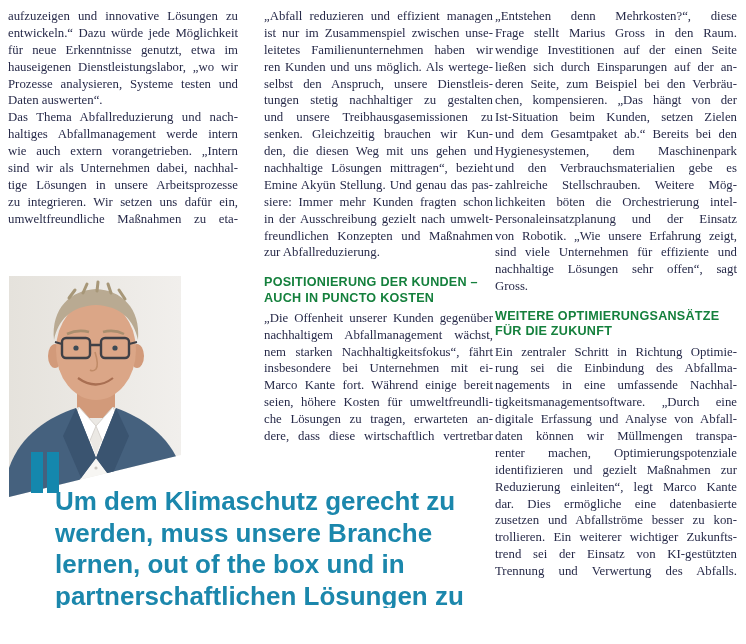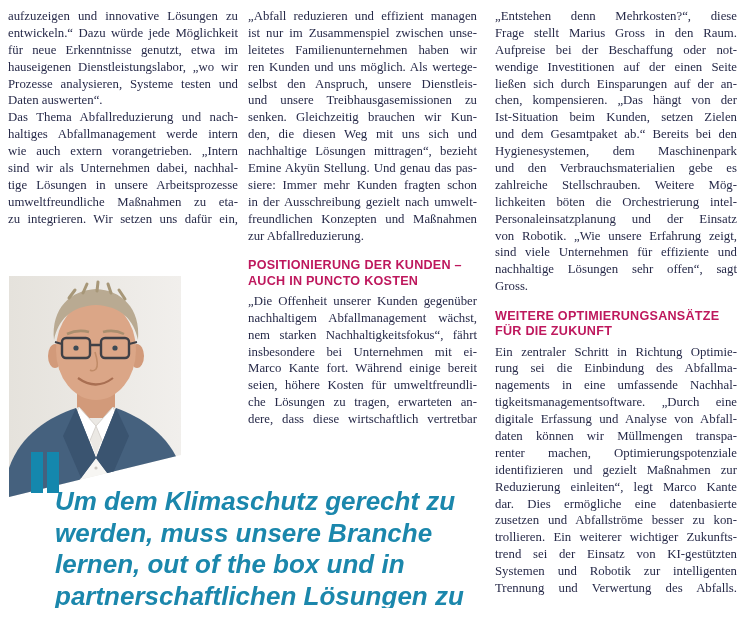--- a/index.html
+++ b/index.html
@@ -7,38 +7,38 @@
   body {
     width: 746px; height: 644px;
     font-family: "Liberation Serif", serif;
     overflow: hidden;
   }
   .page { position: relative; width: 746px; height: 608px; background: #ffffff; overflow: hidden; }
 
   
   .col { position: absolute; top: 8px; }
   .col-1 { left: 8px;   width: 230px; }
-  .col-2 { left: 248px; width: 229px; }
+  .col-2 { left: 264px; width: 229px; }
   .col-3 { left: 495px; width: 242px; }
 
   .para { font-family: "Liberation Serif", serif; font-size: 12.8px; color: #272a49; }
   .bline {
     height: 16.9px; line-height: 16.9px;
     overflow: hidden;
     text-align: justify;
     text-align-last: justify;
   }
   .bline.end { text-align-last: left; }
 
   .heading {
     margin-top: 14px; margin-bottom: 4px;
     font-family: "Liberation Sans", sans-serif;
     font-weight: bold; font-size: 12.6px;
     letter-spacing: 0.25px;
-    color: #be185d;
+    color: #15803d;
   }
   .hline { height: 15.2px; line-height: 15.2px; white-space: nowrap; }
 
   
   .photo {
     position: absolute; left: 9px; top: 276px;
     width: 172px; height: 221px;
     clip-path: polygon(0 0, 100% 0, 100% 81%, 0 100%);
   }
   .photo svg { display: block; width: 172px; height: 221px; }
@@ -48,21 +48,21 @@
   .qmark span {
     display: inline-block; width: 12px; height: 41px;
     background: #1487ad; margin-right: 4px;
   }
   .qtext {
     position: absolute; left: 55px; top: 486px; width: 460px;
     font-family: "Liberation Sans", sans-serif;
     font-weight: bold; font-size: 26px; line-height: 31.5px;
     color: #1b87ac;
   }
-  .qline { white-space: nowrap; font-style: italic; }
+  .qline { white-space: nowrap; }
   .attrib {
     font-size: 11.5px; font-weight: normal; letter-spacing: 0.2px;
     margin-left: 4px;
   }
 </style>
 </head>
 <body>
 
 <div class="page">
 
@@ -74,35 +74,36 @@
         <div class="bline">hauseigenen Dienstleistungslabor, „wo wir</div>
         <div class="bline">Prozesse analysieren, Systeme testen und</div>
         <div class="bline end">Daten auswerten“.</div>
       </div>
       <div class="para">
         <div class="bline">Das Thema Abfallreduzierung und nach-</div>
         <div class="bline">haltiges Abfallmanagement werde intern</div>
         <div class="bline">wie auch extern vorangetrieben. „Intern</div>
         <div class="bline">sind wir als Unternehmen dabei, nachhal-</div>
         <div class="bline">tige Lösungen in unsere Arbeitsprozesse</div>
+        <div class="bline">zu integrieren. Wir setzen uns dafür ein,</div>
         <div class="bline">umweltfreundliche Maßnahmen zu eta-</div>
-        <div class="bline">zu integrieren. Wir setzen uns dafür ein,</div>
       </div>
     </div>
 
   <div class="col col-2">
       <div class="para">
         <div class="bline">„Abfall reduzieren und effizient managen</div>
         <div class="bline">ist nur im Zusammenspiel zwischen unse-</div>
         <div class="bline">leitetes Familienunternehmen haben wir</div>
         <div class="bline">ren Kunden und uns möglich. Als wertege-</div>
         <div class="bline">selbst den Anspruch, unsere Dienstleis-</div>
+        <div class="bline">tungen stetig nachhaltiger zu gestalten</div>
         <div class="bline">und unsere Treibhausgasemissionen zu</div>
         <div class="bline">senken. Gleichzeitig brauchen wir Kun-</div>
-        <div class="bline">den, die diesen Weg mit uns sich und</div>
+        <div class="bline">den, die diesen Weg mit uns gehen und</div>
         <div class="bline">nachhaltige Lösungen mittragen“, bezieht</div>
         <div class="bline">Emine Akyün Stellung. Und genau das pas-</div>
         <div class="bline">siere: Immer mehr Kunden fragten schon</div>
         <div class="bline">in der Ausschreibung gezielt nach umwelt-</div>
         <div class="bline">freundlichen Konzepten und Maßnahmen</div>
         <div class="bline end">zur Abfallreduzierung.</div>
       </div>
       <div class="heading">
         <div class="hline">POSITIONIERUNG DER KUNDEN –</div>
         <div class="hline">AUCH IN PUNCTO KOSTEN</div>
@@ -116,23 +117,23 @@
         <div class="bline">seien, höhere Kosten für umweltfreundli-</div>
         <div class="bline">che Lösungen zu tragen, erwarteten an-</div>
         <div class="bline">dere, dass diese wirtschaftlich vertretbar</div>
       </div>
     </div>
 
   <div class="col col-3">
       <div class="para">
         <div class="bline">„Entstehen denn Mehrkosten?“, diese</div>
         <div class="bline">Frage stellt Marius Gross in den Raum.</div>
-        <div class="bline">Aufpreise bei der Beschaffung oder not-</div>
         <div class="bline">wendige Investitionen auf der einen Seite</div>
         <div class="bline">ließen sich durch Einsparungen auf der an-</div>
+        <div class="bline">deren Seite, zum Beispiel bei den Verbräu-</div>
         <div class="bline">chen, kompensieren. „Das hängt von der</div>
         <div class="bline">Ist-Situation beim Kunden, setzen Zielen</div>
         <div class="bline">und dem Gesamtpaket ab.“ Bereits bei den</div>
         <div class="bline">Hygienesystemen, dem Maschinenpark</div>
         <div class="bline">und den Verbrauchsmaterialien gebe es</div>
         <div class="bline">zahlreiche Stellschrauben. Weitere Mög-</div>
         <div class="bline">lichkeiten böten die Orchestrierung intel-</div>
         <div class="bline">Personaleinsatzplanung und der Einsatz</div>
         <div class="bline">von Robotik. „Wie unsere Erfahrung zeigt,</div>
         <div class="bline">sind viele Unternehmen für effiziente und</div>
@@ -150,21 +151,20 @@
         <div class="bline">tigkeitsmanagementsoftware. „Durch eine</div>
         <div class="bline">digitale Erfassung und Analyse von Abfall-</div>
         <div class="bline">daten können wir Müllmengen transpa-</div>
         <div class="bline">renter machen, Optimierungspotenziale</div>
         <div class="bline">identifizieren und gezielt Maßnahmen zur</div>
         <div class="bline">Reduzierung einleiten“, legt Marco Kante</div>
         <div class="bline">dar. Dies ermögliche eine datenbasierte</div>
         <div class="bline">zusetzen und Abfallströme besser zu kon-</div>
         <div class="bline">trollieren. Ein weiterer wichtiger Zukunfts-</div>
         <div class="bline">trend sei der Einsatz von KI-gestützten</div>
-        <div class="bline">Systemen und Robotik zur intelligenten</div>
         <div class="bline">Trennung und Verwertung des Abfalls.</div>
       </div>
     </div>
 
   <div class="photo" title="Portrait of a smiling man with short gray hair and dark rectangular glasses, wearing a blue blazer and open white shirt">
     <svg viewBox="0 0 172 221" xmlns="http://www.w3.org/2000/svg">
       <defs>
         <linearGradient id="pbg" x1="0" y1="0" x2="1" y2="0">
           <stop offset="0" stop-color="#e5e2dc"></stop>
           <stop offset="1" stop-color="#f1efec"></stop>

